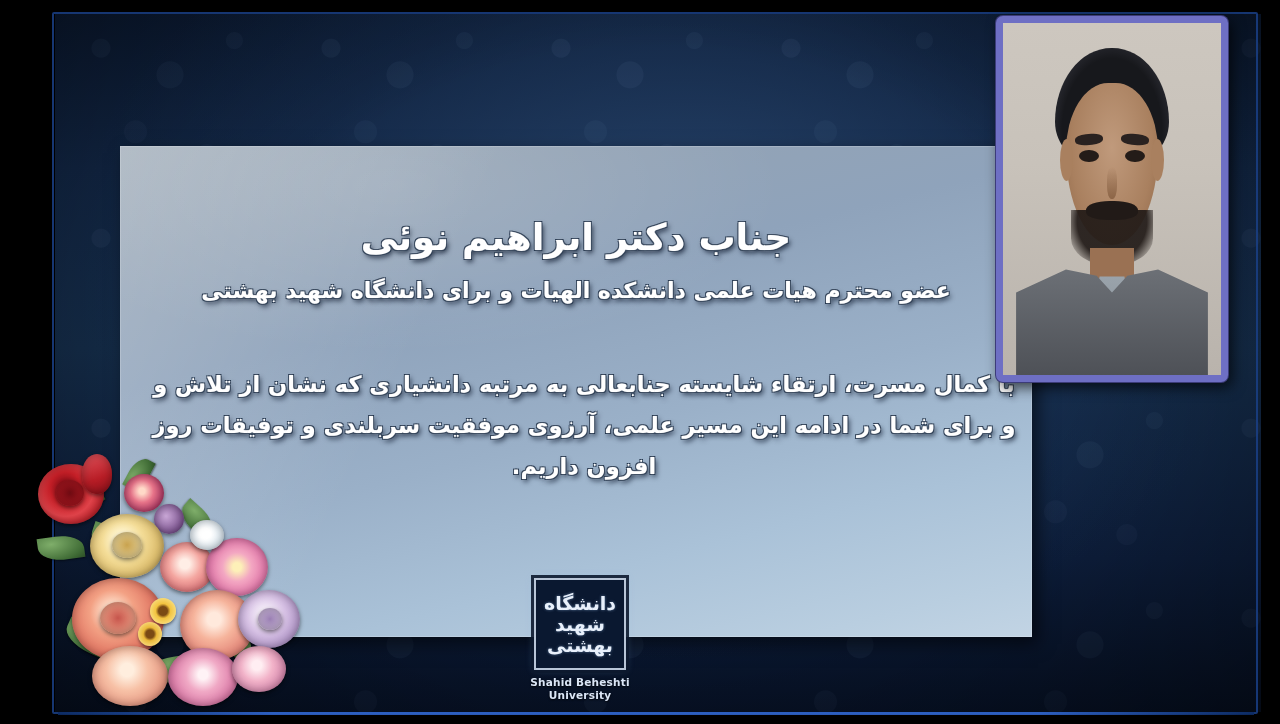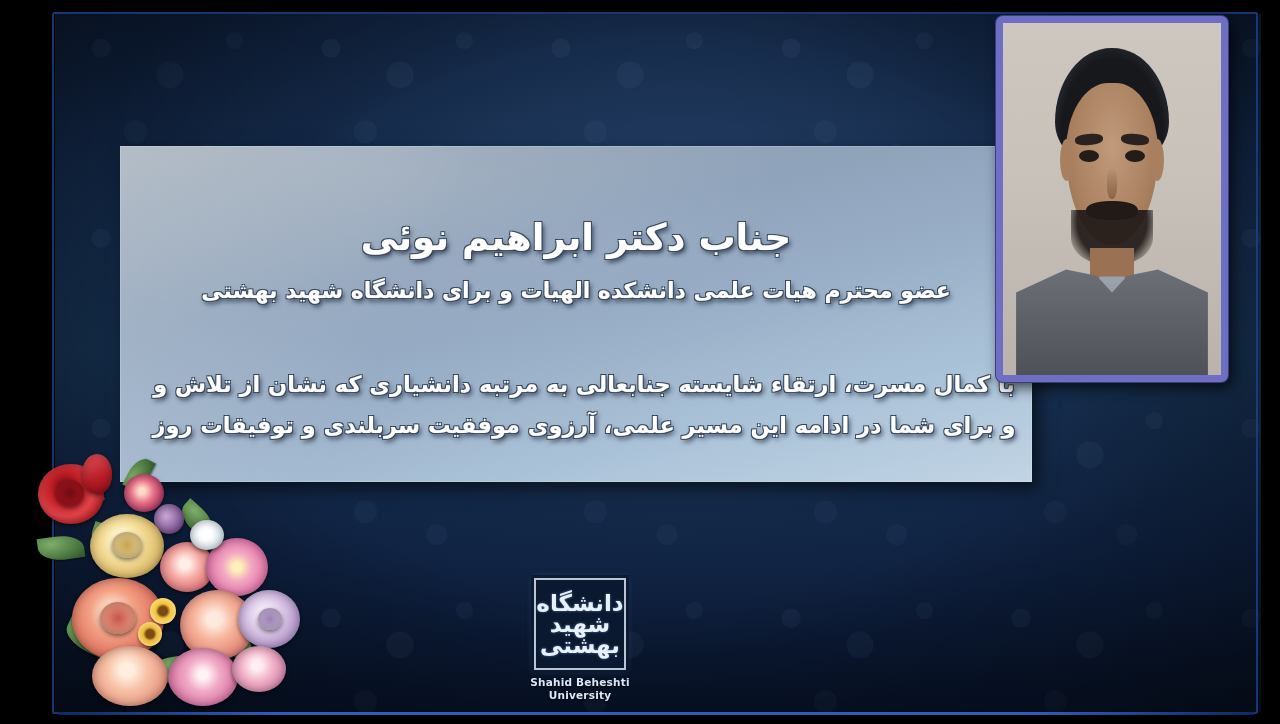--- a/index.html
+++ b/index.html
@@ -31,21 +31,21 @@
     background-size:230px 190px,230px 190px,230px 190px,230px 190px,230px 190px;
   }
   #bgvign{position:absolute;inset:0;
     background:radial-gradient(ellipse 900px 620px at 50% 45%, rgba(0,0,0,0) 45%, rgba(0,0,0,.55) 100%);}
 
   
   #bottomline{position:absolute;left:58px;right:26px;top:712px;height:3px;
               background:linear-gradient(90deg,#0c2b63,#2f63c8 18%,#2f63c8 82%,#0c2b63);opacity:.9;}
 
   
-  #card{position:absolute;left:120px;top:146px;width:912px;height:336px;
+  #card{position:absolute;left:120px;top:146px;width:912px;height:491px;
         background:linear-gradient(166deg,#9aa7b4 0%,#93a3b5 16%,#8fa3bb 34%,#9ab0c8 56%,#aac2d8 76%,#b9cee0 92%,#c2d4e4 100%);
         box-shadow:6px 7px 16px rgba(0,0,0,.55), 0 0 0 1px rgba(255,255,255,.18) inset;}
   #cardsheen{position:absolute;inset:0;
      background:linear-gradient(115deg,rgba(255,255,255,.22) 0%,rgba(255,255,255,0) 34%),
                 radial-gradient(ellipse 560px 240px at 30% 8%, rgba(255,255,255,.14),rgba(255,255,255,0) 70%);}
 
   .rtl{direction:rtl;unicode-bidi:embed;text-align:center;color:#ffffff;font-weight:bold;
        text-shadow:0 0 2px rgba(255,255,255,.65), 1px 1px 0 #1b2d45, -1px 1px 0 #1b2d45,
                    1px -1px 0 #1b2d45, -1px -1px 0 #1b2d45, 2px 3px 5px rgba(10,20,40,.75);}
 
@@ -96,21 +96,21 @@
         border-radius:0 60% 0 60%;box-shadow:0 1px 2px rgba(0,0,0,.5);}
   .petalring{position:absolute;border-radius:50%;
         box-shadow:inset 0 0 10px rgba(0,0,0,.35), 0 2px 4px rgba(0,0,0,.5);}
 
   
   #logo{position:absolute;left:512px;top:578px;width:136px;height:128px;text-align:center;}
   #logomark{position:relative;width:92px;height:92px;margin:0 auto;
      border:2px solid rgba(215,228,245,.85);box-sizing:border-box;
      box-shadow:0 0 0 3px rgba(12,24,46,.9), 0 0 8px rgba(140,180,230,.28);
      background:#0a1830;}
-  #logomark .calli{position:absolute;inset:5px;color:#e8f0fb;font-size:23px;line-height:21px;
+  #logomark .calli{position:absolute;inset:5px;color:#e8f0fb;font-size:19px;line-height:21px;
      direction:rtl;font-weight:bold;display:flex;flex-direction:column;align-items:center;
      justify-content:center;letter-spacing:-1px;text-shadow:0 0 3px rgba(160,200,245,.5);}
   #logoname{margin-top:6px;color:#dbe6f6;font-size:10.5px;font-weight:bold;line-height:12.5px;
      letter-spacing:.2px;text-shadow:0 1px 2px rgba(0,0,0,.8);}
 </style>
 </head>
 <body>
 
 <div id="stage">
 
@@ -127,20 +127,21 @@
   <div id="card">
     <div id="cardsheen"></div>
 
     <div id="title" class="rtl">جناب دکتر ابراهیم نوئی</div>
 
     <div id="subtitle" class="rtl">عضو محترم هیات علمی دانشکده الهیات و برای دانشگاه شهید بهشتی</div>
 
     <div id="body" class="rtl">
       <div>با کمال مسرت، ارتقاء شایسته جنابعالی به مرتبه دانشیاری که نشان از تلاش و</div>
       <div>و برای شما در ادامه این مسیر علمی، آرزوی موفقیت سربلندی و توفیقات روز</div>
+      <div>افزون داریم.</div>
     </div>
   </div>
 
   <div id="photo">
     <div class="pimg">
       <div class="p-hair"></div>
       <div class="p-face"></div>
       <div class="p-ear l"></div>
       <div class="p-ear r"></div>
       <div class="p-brow l"></div>

